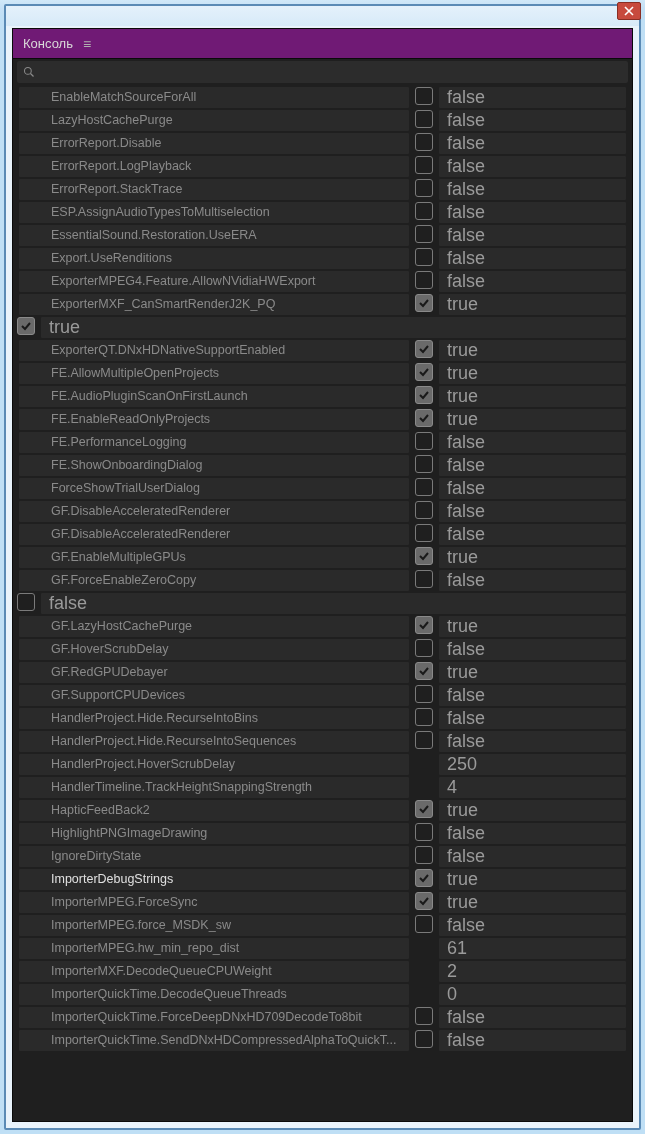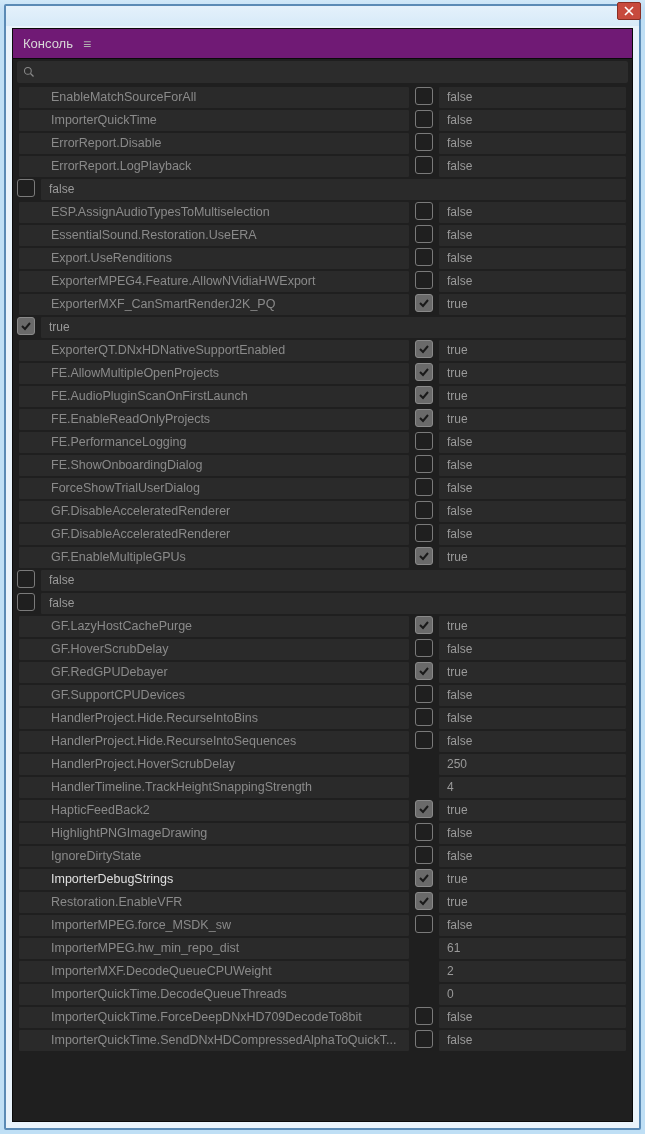--- a/index.html
+++ b/index.html
@@ -118,21 +118,21 @@
   .row-checkbox.checked svg { width: 12px; height: 12px; display: block; }
   .row-checkbox:not(.checked) svg { display: none; }
   .row-checkbox.hidden { visibility: hidden; }
   .row-value {
     flex: 1;
     background: #2a2a2a;
     height: 21px;
     line-height: 21px;
     padding: 0 8px;
     color: #9a9a9a;
-    font-size: 12px;
+    font-size: 18px;
     border-radius: 1px;
     margin-right: 2px;
     cursor: pointer;
   }
 </style>
 </head>
 <body>
 
 <div class="window-frame">
   <div class="titlebar">
@@ -153,35 +153,36 @@
           <line x1="10" y1="10" x2="14" y2="14" stroke="#8a8a8a" stroke-width="1.6"></line>
         </svg>
     </div>
     <div class="list-container" id="list">
         <div class="row">
           <div class="row-label">EnableMatchSourceForAll</div>
           <div class="row-checkbox"></div>
           <div class="row-value">false</div>
         </div>
         <div class="row">
-          <div class="row-label">ImporterQuickTime</div>
+          <div class="row-label">LazyHostCachePurge</div>
           <div class="row-checkbox"></div>
           <div class="row-value">false</div>
         </div>
         <div class="row">
           <div class="row-label">ErrorReport.Disable</div>
           <div class="row-checkbox"></div>
           <div class="row-value">false</div>
         </div>
         <div class="row">
           <div class="row-label">ErrorReport.LogPlayback</div>
           <div class="row-checkbox"></div>
           <div class="row-value">false</div>
         </div>
         <div class="row">
+          <div class="row-label">ErrorReport.StackTrace</div>
           <div class="row-checkbox"></div>
           <div class="row-value">false</div>
         </div>
         <div class="row">
           <div class="row-label">ESP.AssignAudioTypesToMultiselection</div>
           <div class="row-checkbox"></div>
           <div class="row-value">false</div>
         </div>
         <div class="row">
           <div class="row-label">EssentialSound.Restoration.UseERA</div>
@@ -279,20 +280,21 @@
         <div class="row">
           <div class="row-label">GF.EnableMultipleGPUs</div>
           <div class="row-checkbox checked">
             <svg viewBox="0 0 12 12">
               <path d="M2 6 L5 9 L10 3" stroke="#1a1a1a" stroke-width="2" fill="none"></path>
             </svg>
           </div>
           <div class="row-value">true</div>
         </div>
         <div class="row">
+          <div class="row-label">GF.ForceEnableZeroCopy</div>
           <div class="row-checkbox"></div>
           <div class="row-value">false</div>
         </div>
         <div class="row">
           <div class="row-checkbox"></div>
           <div class="row-value">false</div>
         </div>
         <div class="row">
           <div class="row-label">GF.LazyHostCachePurge</div>
           <div class="row-checkbox checked">
@@ -363,21 +365,21 @@
         <div class="row highlighted">
           <div class="row-label">ImporterDebugStrings</div>
           <div class="row-checkbox checked">
             <svg viewBox="0 0 12 12">
               <path d="M2 6 L5 9 L10 3" stroke="#1a1a1a" stroke-width="2" fill="none"></path>
             </svg>
           </div>
           <div class="row-value">true</div>
         </div>
         <div class="row">
-          <div class="row-label">Restoration.EnableVFR</div>
+          <div class="row-label">ImporterMPEG.ForceSync</div>
           <div class="row-checkbox checked">
             <svg viewBox="0 0 12 12">
               <path d="M2 6 L5 9 L10 3" stroke="#1a1a1a" stroke-width="2" fill="none"></path>
             </svg>
           </div>
           <div class="row-value">true</div>
         </div>
         <div class="row">
           <div class="row-label">ImporterMPEG.force_MSDK_sw</div>
           <div class="row-checkbox"></div>

